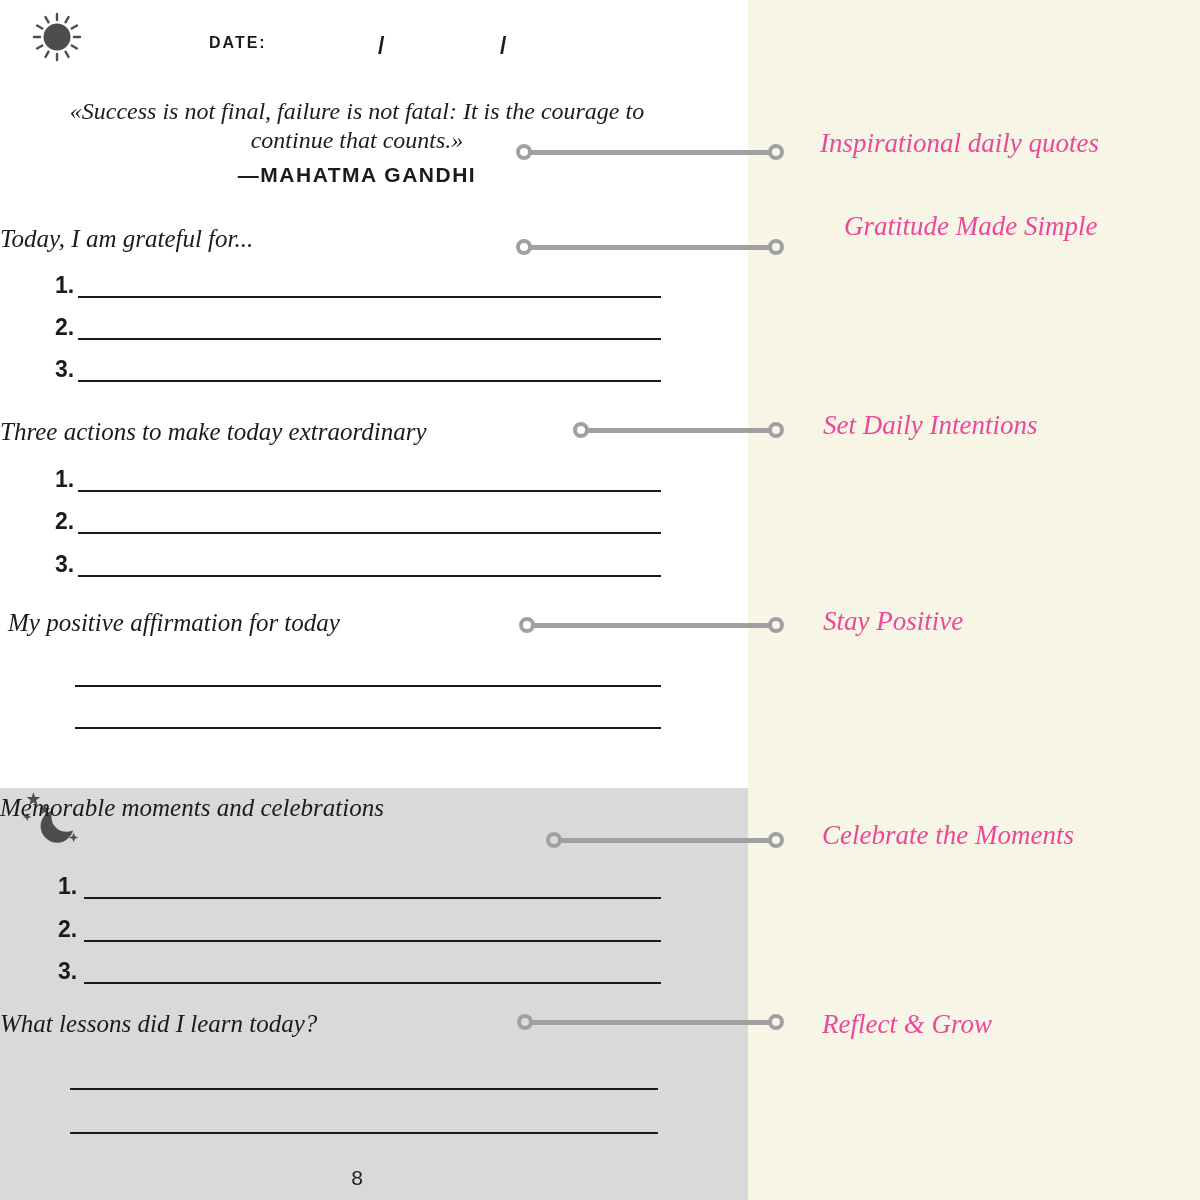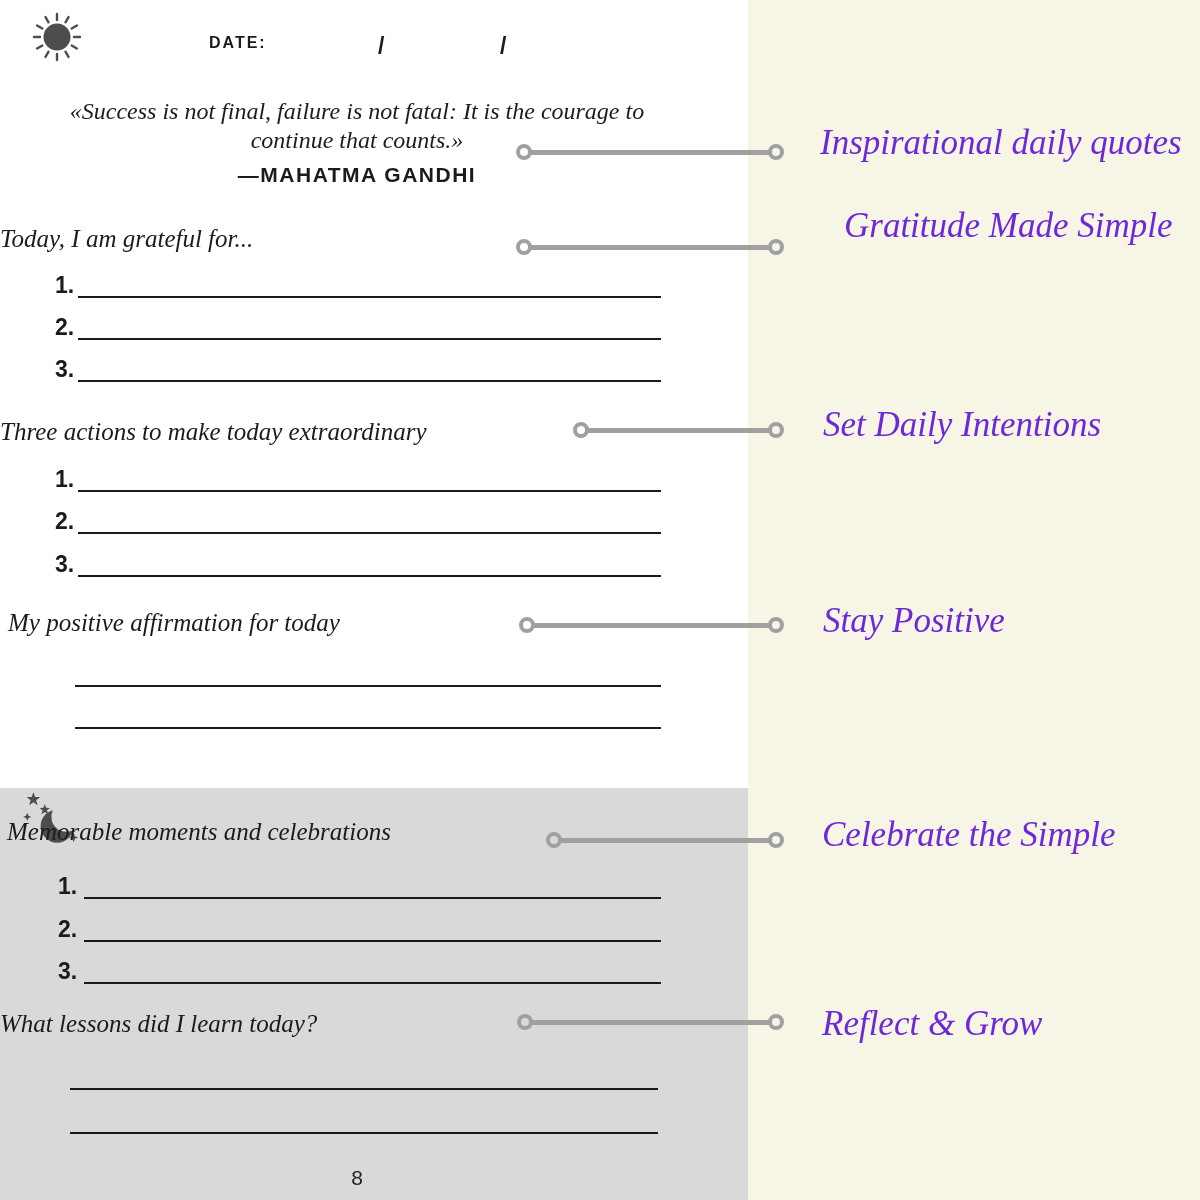--- a/index.html
+++ b/index.html
@@ -21,43 +21,43 @@
   
   .quote{position:absolute;left:67px;top:97px;width:580px;text-align:center;
          font-style:italic;font-size:24px;line-height:29px;color:#1c1c1c;}
   .attribution{position:absolute;left:0;top:162px;width:714px;text-align:center;
                font-family:"Liberation Sans",sans-serif;font-weight:bold;font-size:21px;
                letter-spacing:1.5px;line-height:26px;color:#1b1b1b;}
   
   .prompt{position:absolute;left:0;width:714px;font-style:italic;
           font-size:25px;line-height:32px;color:#1b1b1b;}
   .prompt-gratitude{top:223px;} .prompt-actions{top:416px;} .prompt-affirmation{top:607px;margin-left:8px;}
-  .prompt-moments{top:816px;padding-left:7px;} .prompt-lessons{top:1008px;}
+  .prompt-moments{top:792px;} .prompt-lessons{top:1008px;}
   
   .num{position:absolute;font-family:"Liberation Sans",sans-serif;font-weight:600;
        font-size:23px;color:#1b1b1b;}
   .wline{position:absolute;border-top:2px solid #1a1a1a;height:0;}
   
   .page-number{position:absolute;left:0;top:1166px;width:714px;text-align:center;
                font-family:"Liberation Sans",sans-serif;font-size:21px;color:#222;}
   
   .conn{position:absolute;height:16px;}
   .conn-line{position:absolute;left:13px;right:13px;top:6px;height:5px;background:#a0a0a0;border-radius:3px;}
   .conn-dot{position:absolute;top:0;width:16px;height:16px;border:4px solid #a0a0a0;border-radius:50%;
             box-sizing:border-box;background:transparent;}
   .dot-l{left:0;} .dot-r{right:0;}
   .conn-1{left:516px;top:144px;width:268px;}
   .conn-2{left:516px;top:239px;width:268px;}
   .conn-3{left:573px;top:422px;width:211px;}
   .conn-4{left:519px;top:617px;width:265px;}
   .conn-5{left:546px;top:832px;width:238px;}
   .conn-6{left:517px;top:1014px;width:267px;}
   
-  .callout{position:absolute;font-style:italic;font-size:35px;line-height:44px;
-           color:#6d28d9;white-space:nowrap;}
+  .callout{position:absolute;font-style:italic;font-size:27px;line-height:44px;
+           color:#ec4899;white-space:nowrap;}
   .callout-1{left:820px;top:121px;}
   .callout-2{left:836px;top:204px;margin-left:8px;}
   .callout-3{left:823px;top:403px;}
   .callout-4{left:823px;top:599px;}
   .callout-5{left:822px;top:813px;}
   .callout-6{left:822px;top:1002px;}
 </style>
 </head>
 <body>
 
@@ -175,16 +175,16 @@
   <div class="conn conn-6">
     <span class="conn-dot dot-l"></span>
     <span class="conn-line"></span>
     <span class="conn-dot dot-r"></span>
   </div>
 
   <div class="callout callout-1">Inspirational daily quotes</div>
   <div class="callout callout-2">Gratitude Made Simple</div>
   <div class="callout callout-3">Set Daily Intentions</div>
   <div class="callout callout-4">Stay Positive</div>
-  <div class="callout callout-5">Celebrate the Simple</div>
+  <div class="callout callout-5">Celebrate the Moments</div>
   <div class="callout callout-6">Reflect &amp; Grow</div>
 
 </div>
 
 </body></html>

